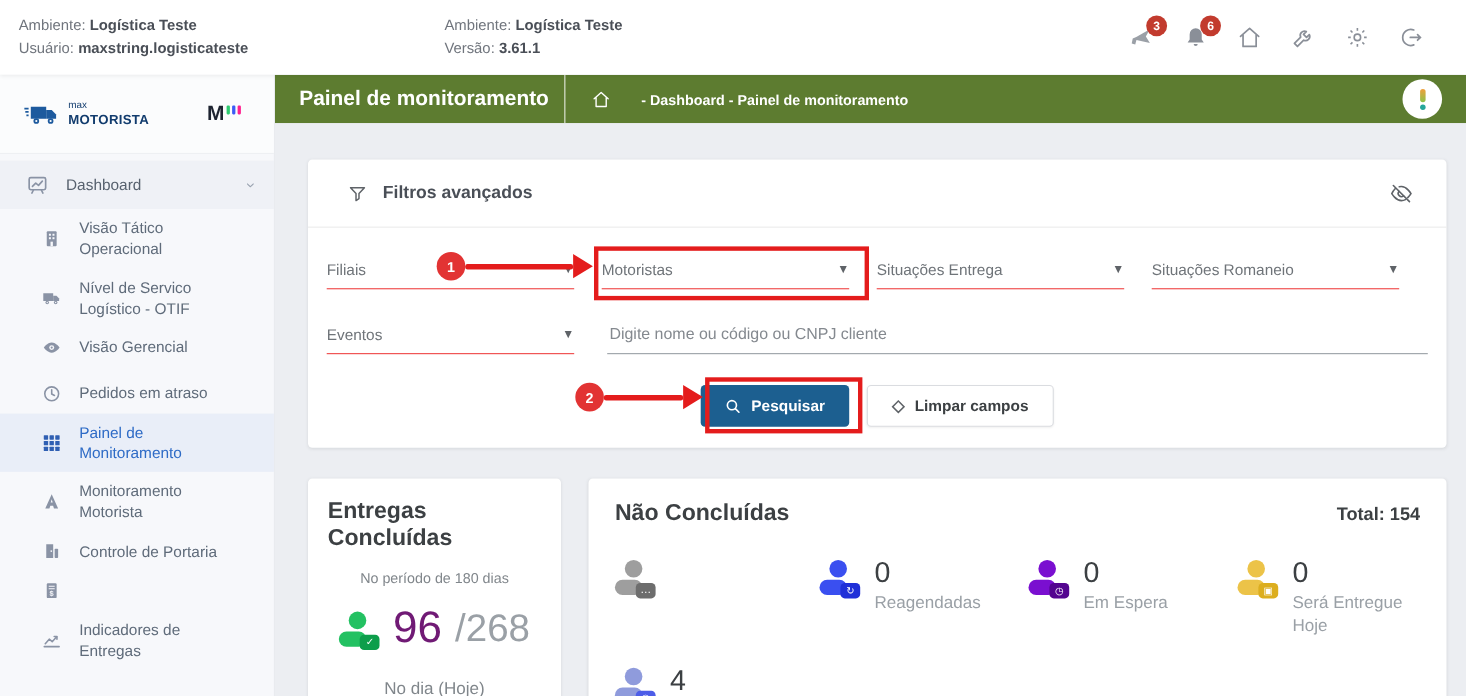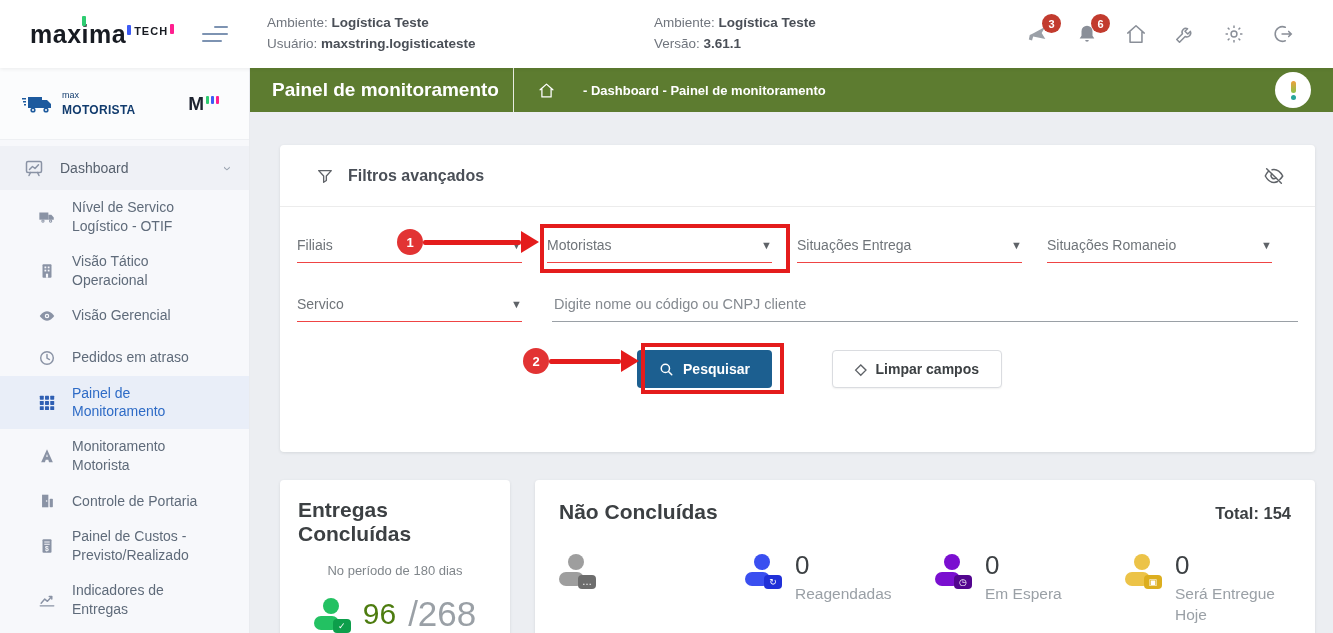--- a/index.html
+++ b/index.html
@@ -69,41 +69,41 @@
   .gb-crumb { display:flex; align-items:center; gap:28px; padding-left:24px; font-size:13px; font-weight:600; }
   .gb-crumb svg { width:17px; height:17px; }
   .exc { margin-left:auto; margin-right:22px; width:36px; height:36px; border-radius:50%;
     background:#fff; display:flex; flex-direction:column; align-items:center;
     justify-content:center; gap:2px; cursor:pointer; }
   .exc .bar { width:5px; height:12px; border-radius:3px; background:linear-gradient(#f0a03c,#8bc34a); }
   .exc .dot { width:5px; height:5px; border-radius:50%; background:#26a69a; }
   .content { position:absolute; top:44px; left:0; right:0; bottom:0; background:#eceef2; overflow:hidden; }
 
   
-  .filter-card { position:relative; margin:33px 18px 0 30px; height:307px; background:#fff;
+  .filter-card { position:relative; margin:33px 18px 0 30px; height:262px; background:#fff;
     border-radius:4px; box-shadow:0 1px 3px rgba(60,64,67,.12); }
   .filter-head { height:62px; display:flex; align-items:center; padding:0 30px 0 36px;
     border-bottom:1px solid #ececec; color:#4a4f57; }
   .filter-head .ft { font-size:16px; font-weight:700; margin-left:14px; }
   .funnel { width:18px; height:18px; color:#5f6368; }
   .eyeoff { margin-left:auto; width:22px; height:22px; color:#5f6368; cursor:pointer; }
   .filter-body { padding:30px 17px 0 17px; }
   .frow { display:flex; gap:25px; }
   .fsel { width:225px; border-bottom:1px solid #ef4444; padding-bottom:9px; font-size:14px;
     color:#6f7479; display:flex; justify-content:space-between; align-items:center; cursor:pointer; }
   .fsel .arrow { color:#5f6368; font-size:11px; }
   .frow2 { margin-top:33px; display:flex; gap:30px; }
   .ftext { flex:1; border:none; border-bottom:1px solid #9aa0a6; font-size:14.5px; color:#3c4043;
     padding:0 2px 9px 2px; outline:none; background:transparent;
     font-family:"Liberation Sans", sans-serif; }
   .ftext::placeholder { color:#84898f; }
   .btn-row { position:absolute; left:0; right:0; top:205px; display:flex; justify-content:center; gap:16px; }
   .btn { height:38px; border-radius:4px; border:none; font-size:14px; font-weight:700;
     display:flex; align-items:center; gap:9px; padding:0 22px; cursor:pointer;
-    font-family:"Liberation Sans", sans-serif;margin-left:44px; }
+    font-family:"Liberation Sans", sans-serif; }
   .btn-primary { background:#1c5f90; color:#fff; }
   .btn-primary svg { width:15px; height:15px; }
   .btn-light { background:#fff; color:#3c4043; border:1px solid #dadce0; font-weight:600;
     box-shadow:0 1px 2px rgba(0,0,0,.06); }
   .btn-light .dia { font-size:15px; color:#5f6368; }
 
   
   .ann { position:absolute; z-index:40; }
   .ann-box { border:4px solid #e41c1c; background:transparent; }
   .ann-circle { width:26px; height:26px; border-radius:50%; background:#e23333; color:#fff;
@@ -112,21 +112,21 @@
   .ann-head { width:0; height:0; border-top:11px solid transparent; border-bottom:11px solid transparent;
     border-left:18px solid #e41c1c; }
 
   
   .cards-row { display:flex; gap:25px; margin:28px 18px 0 30px; }
   .card { background:#fff; border-radius:4px; box-shadow:0 1px 3px rgba(60,64,67,.12); height:232px; }
   .card-entregas { width:230px; flex:0 0 230px; padding:18px 18px; }
   .card-title { font-size:21px; font-weight:600; color:#3c4043; }
   .ce-sub { text-align:center; color:#80868b; font-size:13px; margin-top:17px; }
   .ce-nums { display:flex; align-items:center; justify-content:center; gap:12px; margin-top:16px; }
-  .num-big { font-size:30px; color:#4d7c0f; }
+  .num-big { font-size:40px; color:#701a75; }
   .num-dim { font-size:35px; color:#9aa0a6; font-weight:300; }
   .ce-sub2 { text-align:center; color:#80868b; font-size:15.5px; margin-top:24px; }
   .ce-nums2 { display:flex; justify-content:center; gap:8px; margin-top:6px; }
   .card-nao { flex:1; padding:20px 24px; }
   .cn-head { display:flex; align-items:baseline; }
   .cn-total { margin-left:auto; font-size:16.5px; color:#3c4043; font-weight:600; }
   .cn-total b { font-weight:800; }
   .cn-grid { margin-top:28px; display:grid; grid-template-columns:186px 190px 190px 1fr;
     row-gap:24px; }
   .stat { display:flex; gap:13px; align-items:flex-start; }
@@ -145,34 +145,20 @@
   .pc-purple .p-head,.pc-purple .p-body  { background:#7a0fd0; } .pc-purple .p-badge { background:#53058f; }
   .pc-yellow .p-head,.pc-yellow .p-body  { background:#ecc348; } .pc-yellow .p-badge { background:#dcae1f; }
   .pc-peri   .p-head,.pc-peri .p-body    { background:#8f9bdc; } .pc-peri .p-badge   { background:#4d5de8; }
 </style>
 </head>
 <body>
 
 <div class="app">
 
   <div class="topbar">
-    <div class="logo-zone">
-      <div class="brand">
-        <span class="tick green"></span>
-        <span class="brand-main">maxima</span>
-        <span class="tick blue"></span>
-        <span class="brand-tech">TECH</span>
-        <span class="tick pink"></span>
-      </div>
-      <div class="hamburger">
-        <div class="h1"></div>
-          <div class="h2"></div>
-          <div class="h3"></div>
-      </div>
-    </div>
     <div class="env-block">
       <div><span>Ambiente:</span> <b>Logística Teste</b></div>
       <div><span>Usuário:</span> <b>maxstring.logisticateste</b></div>
     </div>
     <div class="env-block">
       <div><span>Ambiente:</span> <b>Logística Teste</b></div>
       <div><span>Versão:</span> <b>3.61.1</b></div>
     </div>
     <div class="icon-row">
       <div class="tb-icon">
@@ -248,47 +234,47 @@
               <path d="M5.5 11.5l3-3 2.5 2 3.5-3.8M6.5 14.5 5 17.5M13.5 14.5l1.5 3"></path>
             </svg>
         </span>
         <span class="lbl">Dashboard</span>
         <span class="chev down">›</span>
       </div>
 
       <div class="sitem">
         <span class="sic">
           <svg viewBox="0 0 20 20">
+              <rect x="5" y="2.5" width="10" height="15" rx="1" fill="currentColor"></rect>
+              <g fill="#f7f8fb">
+                <rect x="7.2" y="5" width="2" height="2"></rect>
+                <rect x="10.8" y="5" width="2" height="2"></rect>
+                <rect x="7.2" y="8.5" width="2" height="2"></rect>
+                <rect x="10.8" y="8.5" width="2" height="2"></rect>
+                <rect x="8.8" y="13" width="2.4" height="4.5"></rect>
+              </g>
+            </svg>
+        </span>
+        <span class="slbl">Visão Tático Operacional</span>
+      </div>
+
+      <div class="sitem">
+        <span class="sic">
+          <svg viewBox="0 0 20 20">
               <g fill="currentColor">
                 <path d="M1.5 5h10v8h-10z"></path>
                 <path d="M11.5 7.5h3.3l2.7 3v2.5h-6z"></path>
                 <circle cx="5.5" cy="14.5" r="1.8"></circle>
                 <circle cx="14" cy="14.5" r="1.8"></circle>
               </g>
               <circle cx="5.5" cy="14.5" r=".7" fill="#f7f8fb"></circle>
               <circle cx="14" cy="14.5" r=".7" fill="#f7f8fb"></circle>
             </svg>
         </span>
         <span class="slbl">Nível de Servico Logístico - OTIF</span>
-      </div>
-
-      <div class="sitem">
-        <span class="sic">
-          <svg viewBox="0 0 20 20">
-              <rect x="5" y="2.5" width="10" height="15" rx="1" fill="currentColor"></rect>
-              <g fill="#f7f8fb">
-                <rect x="7.2" y="5" width="2" height="2"></rect>
-                <rect x="10.8" y="5" width="2" height="2"></rect>
-                <rect x="7.2" y="8.5" width="2" height="2"></rect>
-                <rect x="10.8" y="8.5" width="2" height="2"></rect>
-                <rect x="8.8" y="13" width="2.4" height="4.5"></rect>
-              </g>
-            </svg>
-        </span>
-        <span class="slbl">Visão Tático Operacional</span>
       </div>
 
       <div class="sitem">
         <span class="sic">
           <svg viewBox="0 0 20 20">
               <path d="M10 4.8C5.4 4.8 2 10 2 10s3.4 5.2 8 5.2S18 10 18 10s-3.4-5.2-8-5.2z" fill="currentColor"></path>
               <circle cx="10" cy="10" r="2.5" fill="#f7f8fb"></circle>
               <circle cx="10" cy="10" r="1.1" fill="currentColor"></circle>
             </svg>
         </span>
@@ -345,21 +331,20 @@
       </div>
 
       <div class="sitem">
         <span class="sic">
           <svg viewBox="0 0 20 20">
               <rect x="5" y="2.5" width="10" height="15" rx="1.2" fill="currentColor"></rect>
               <path d="M7 5.5h6M7 8h6" stroke="#f7f8fb" stroke-width="1.2"></path>
               <text x="10" y="15.5" text-anchor="middle" font-size="7.5" fill="#f7f8fb" font-weight="bold">$</text>
             </svg>
         </span>
-        <span class="slbl">Painel de Custos - Previsto/Realizado</span>
       </div>
 
       <div class="sitem">
         <span class="sic">
           <svg viewBox="0 0 20 20" fill="none" stroke="currentColor" stroke-width="1.6" stroke-linecap="round" stroke-linejoin="round">
               <path d="M2.5 16.5h15M3.5 13.5l4-4.5 3 2.5 4.5-5"></path>
               <path d="M12.5 6.2h2.8v2.8"></path>
             </svg>
         </span>
         <span class="slbl">Indicadores de Entregas</span>
@@ -416,21 +401,21 @@
               <span>Situações Entrega</span>
                 <span class="arrow">▼</span>
             </div>
             <div class="fsel">
               <span>Situações Romaneio</span>
                 <span class="arrow">▼</span>
             </div>
           </div>
           <div class="frow2">
             <div class="fsel">
-              <span>Servico</span>
+              <span>Eventos</span>
                 <span class="arrow">▼</span>
             </div>
             <input class="ftext" type="text" placeholder="Digite nome ou código ou CNPJ cliente" style="">
           </div>
         </div>
         <div class="btn-row">
           <button class="btn btn-primary">
             <svg viewBox="0 0 20 20" fill="none" stroke="#fff" stroke-width="2" stroke-linecap="round">
                 <circle cx="8.5" cy="8.5" r="5.5"></circle>
                 <path d="m13 13 4 4"></path>

